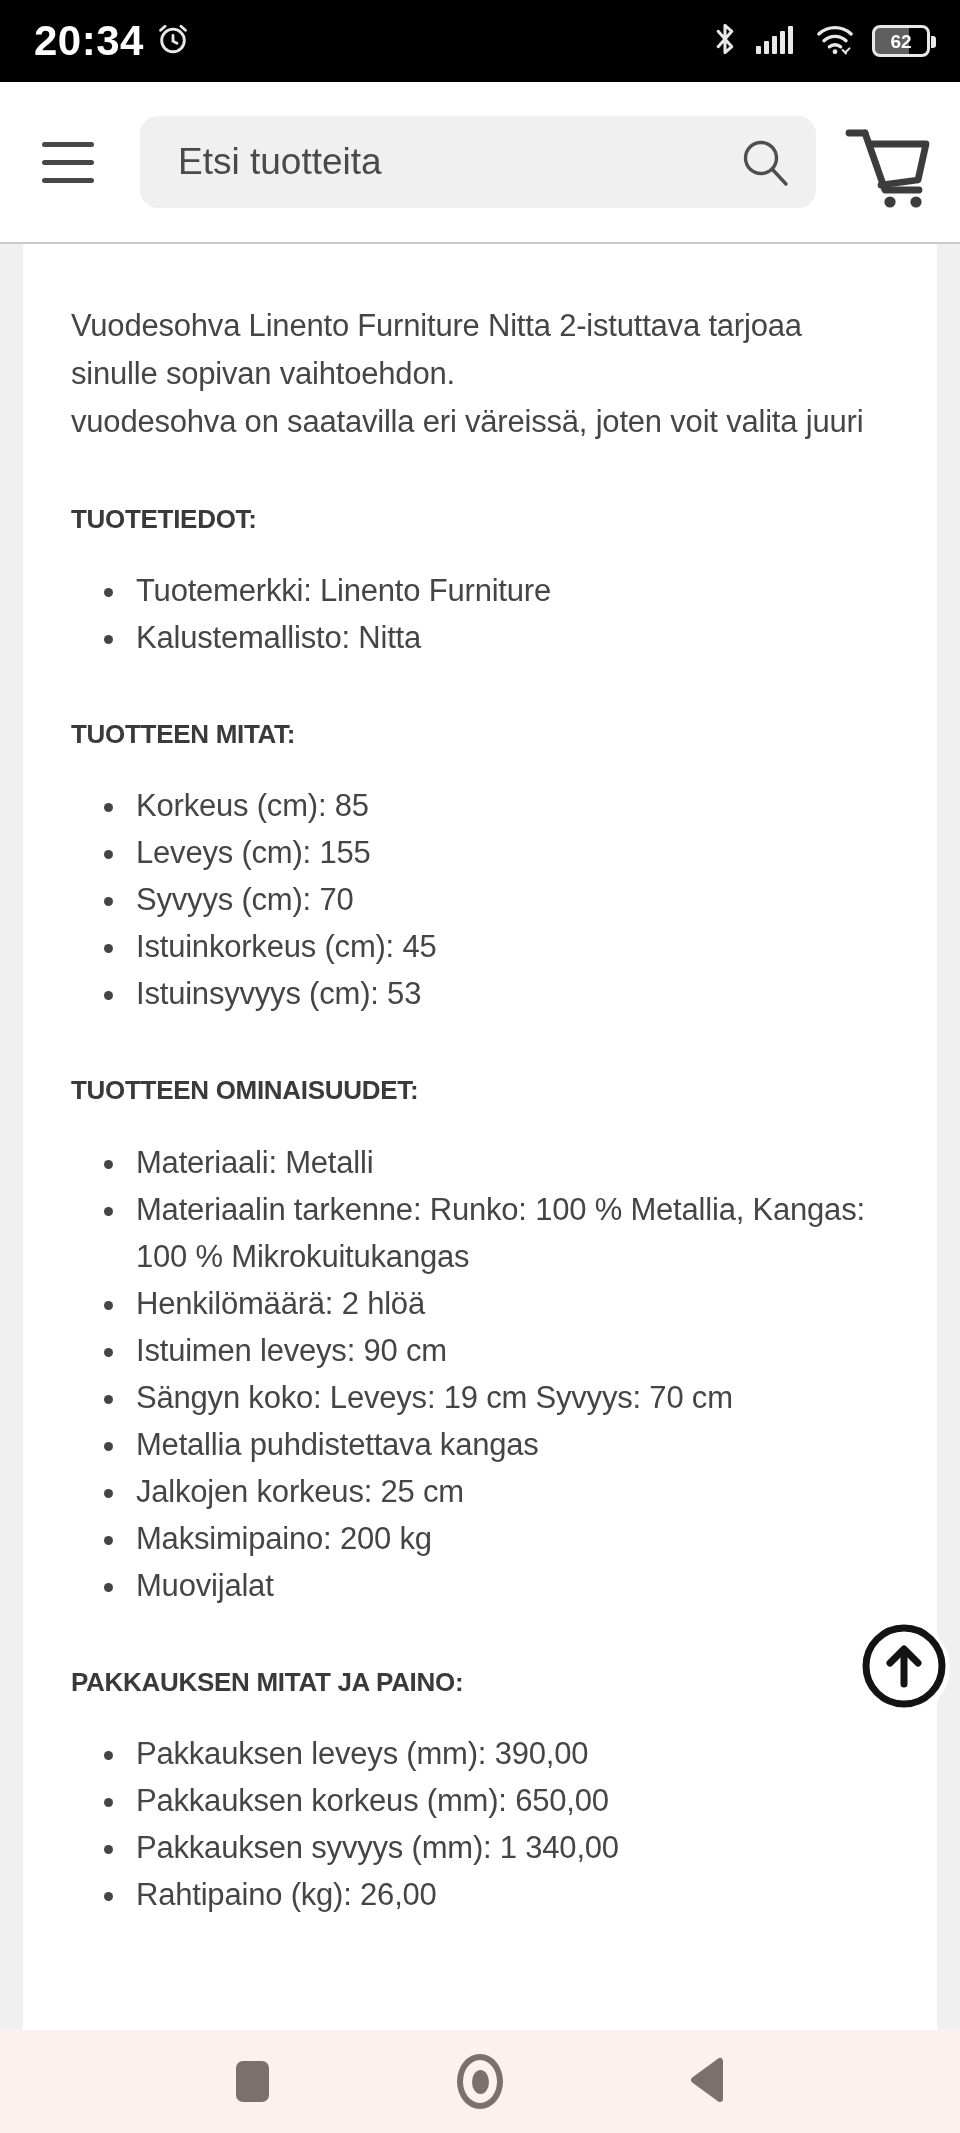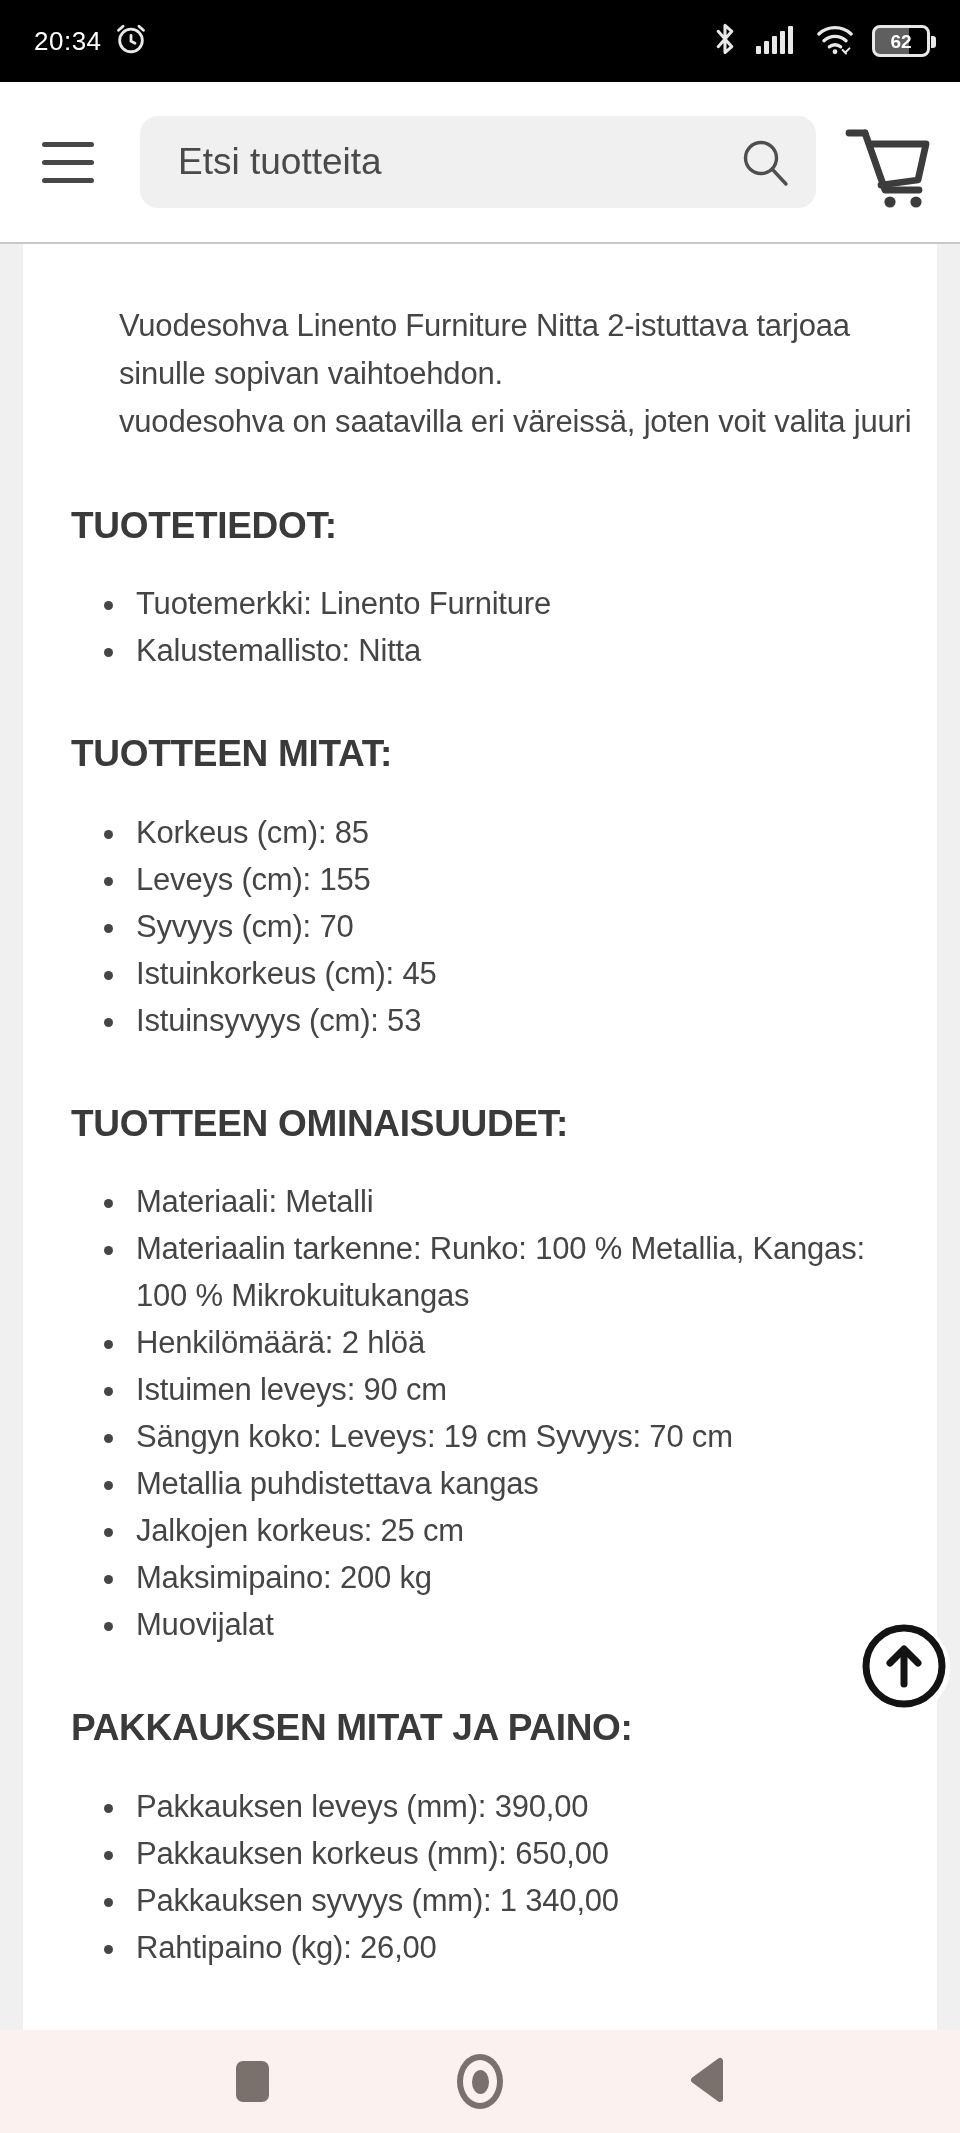--- a/index.html
+++ b/index.html
@@ -9,21 +9,21 @@
     font-family:"Liberation Sans", sans-serif;
     display:flex; flex-direction:column;
   }
   
   .status-bar {
     flex:none; height:82px; background:#000; color:#fff;
     display:flex; align-items:center; justify-content:space-between;
     padding:0 30px 0 34px; box-sizing:border-box;
   }
   .sb-left { display:flex; align-items:center; gap:12px; }
-  .sb-time { font-size:26px; font-weight:400; letter-spacing:.5px; }
+  .sb-time { font-size:42px; font-weight:700; letter-spacing:.5px; }
   .sb-right { display:flex; align-items:center; gap:16px; }
   .battery {
     position:relative; width:58px; height:32px; border:3px solid #e8e8e8;
     border-radius:8px; display:flex; align-items:center; justify-content:center;
     background:linear-gradient(to right,#5f5f5f 0 66%,#000 66%);
     box-sizing:border-box;
   }
   .battery:after {
     content:""; position:absolute; right:-9px; top:8px; width:5px; height:12px;
     background:#e8e8e8; border-radius:0 3px 3px 0;
@@ -47,23 +47,23 @@
   }
   .search-box input::placeholder { color:#4a4a4a; opacity:1; }
   .search-glyph { position:absolute; right:24px; top:19px; cursor:pointer; }
   .cart-btn { flex:none; width:96px; display:flex; justify-content:center; cursor:pointer; }
   
   .content-wrap { flex:1; background:#f0f0f0; padding:0 23px; box-sizing:border-box; overflow:hidden; }
   .card {
     background:#fff; height:100%; box-sizing:border-box;
     padding:58px 42px 40px 48px; overflow:hidden;
   }
-  .intro span { display:block; font-size:31px; line-height:48px; color:#454545; letter-spacing:-.2px; white-space:nowrap;margin-left:48px; }
+  .intro span { display:block; font-size:31px; line-height:48px; color:#454545; letter-spacing:-.2px; white-space:nowrap; }
   .card h3 {
-    font-size:37px; font-weight:700; color:#3a3a3a; letter-spacing:-.3px;
+    font-size:26px; font-weight:700; color:#3a3a3a; letter-spacing:-.3px;
     margin:58px 0 32px 0; line-height:1.2;
   }
   .card ul { margin:0; padding:0 0 0 58px; list-style:disc; }
   .card li {
     font-size:31px; line-height:47px; color:#454545; letter-spacing:-.2px; padding-left:7px;
   }
   .card li::marker { color:#454545; }
   
   .scroll-top {
     position:absolute; left:858px; top:1622px; width:92px; height:92px;

